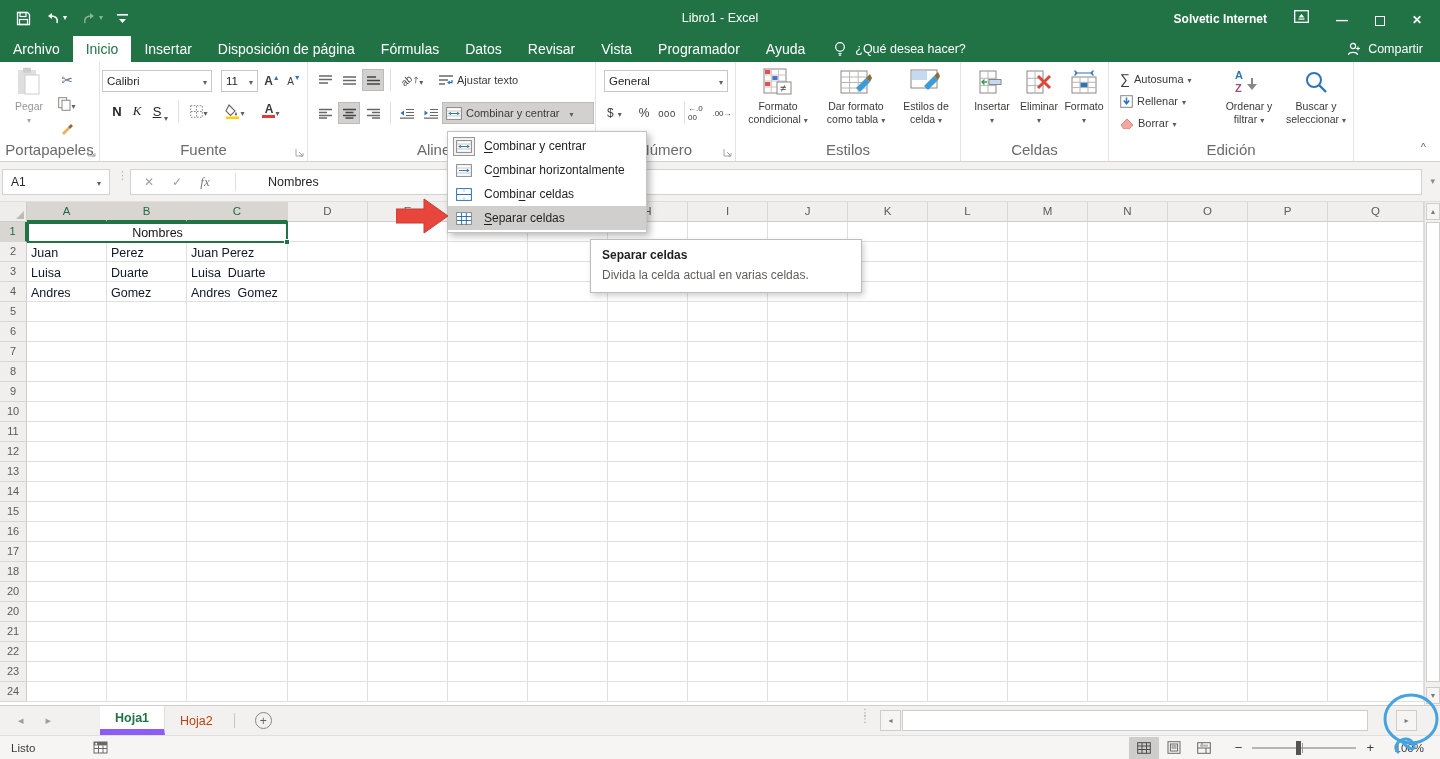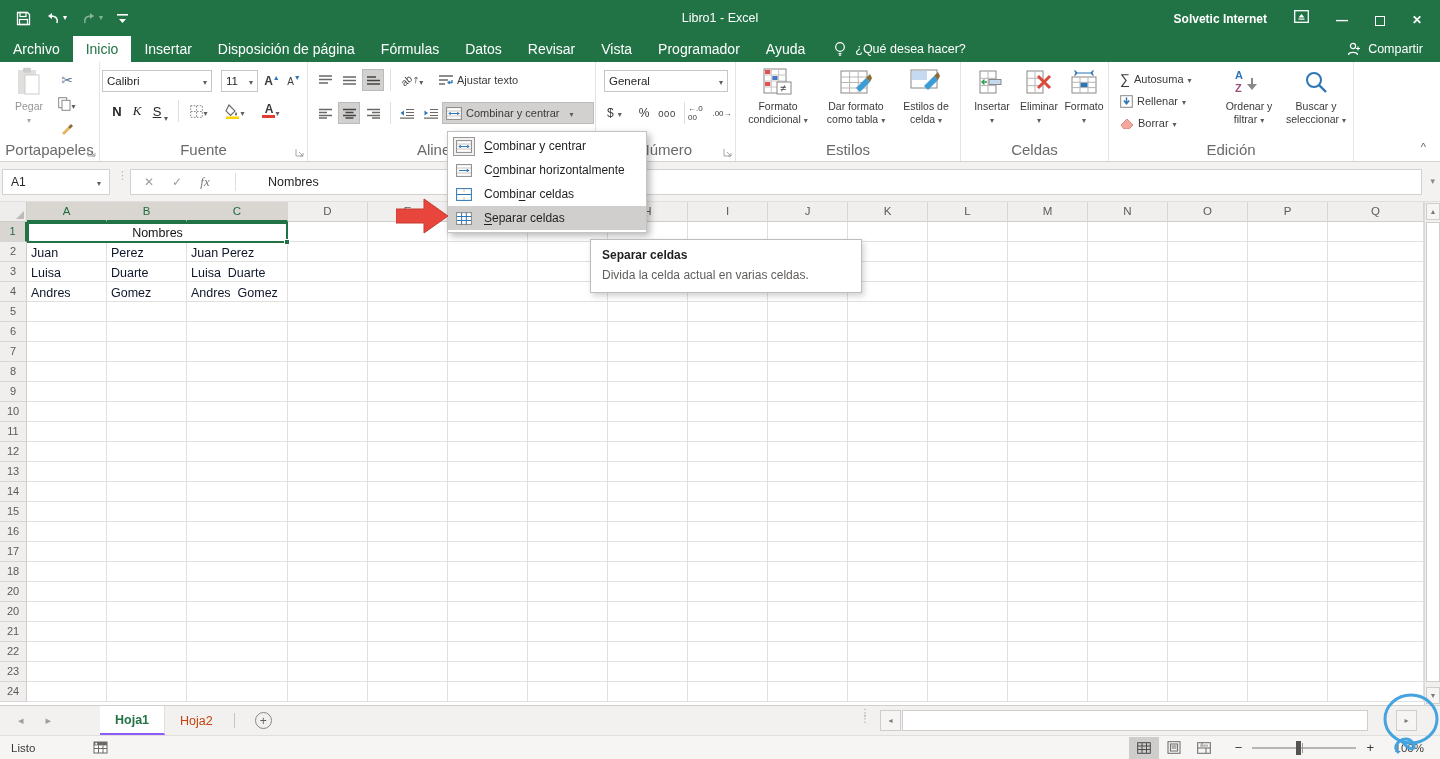--- a/index.html
+++ b/index.html
@@ -102,21 +102,21 @@
   .tt-body{font-size:12px;color:#605e5c;margin-top:6px;}
 
   
   .redarrow{position:absolute;left:396px;top:197px;z-index:55;}
 
   
   .sheetbar{position:absolute;top:705px;left:0;right:0;height:30px;background:#f2f1f0;border-top:1px solid #d0cecc;}
   .nav-arrows{position:absolute;left:18px;top:0;height:29px;display:flex;align-items:center;gap:22px;color:#a19f9d;font-size:11px;}
   .sheettabs{position:absolute;left:100px;top:0;height:29px;display:flex;align-items:stretch;}
   .stab{display:flex;align-items:center;padding:0 15px;font-size:12.5px;color:#c2410c;}
-  .stab.active{background:#fff;color:#217346;font-weight:bold;border-bottom:2px solid #8b5cf6;border-right:1px solid #e1dfdd;}
+  .stab.active{background:#fff;color:#217346;font-weight:bold;border-bottom:6px solid #8b5cf6;border-right:1px solid #e1dfdd;}
   .stab-div{width:1px;background:#c8c6c4;margin:7px 6px;}
   .newsheet{align-self:center;margin-left:14px;width:17px;height:17px;border:1px solid #89878--;border:1px solid #898785;border-radius:50%;
             display:flex;align-items:center;justify-content:center;color:#605e5c;font-size:12px;line-height:1;}
   .sdots{position:absolute;left:860px;top:4px;color:#a8a6a4;font-size:10px;line-height:6px;text-align:center;}
   .hscroll{position:absolute;left:878px;right:0;top:0;height:29px;}
   .hs-btn{position:absolute;top:4px;width:21px;height:21px;background:#f6f5f4;border:1px solid #cfcdcb;
           display:flex;align-items:center;justify-content:center;color:#7a7a7a;font-size:8px;}
   .hs-thumb{position:absolute;left:24px;top:4px;width:466px;height:21px;background:#fff;border:1px solid #cfcdcb;}
 
   

